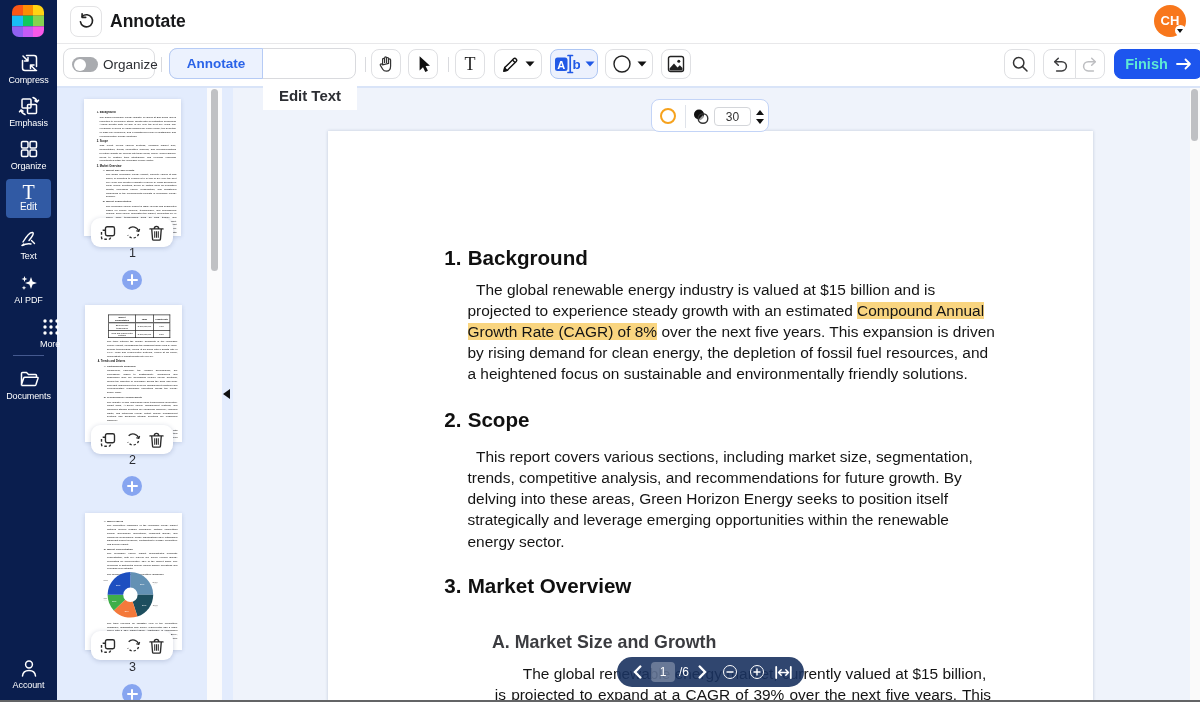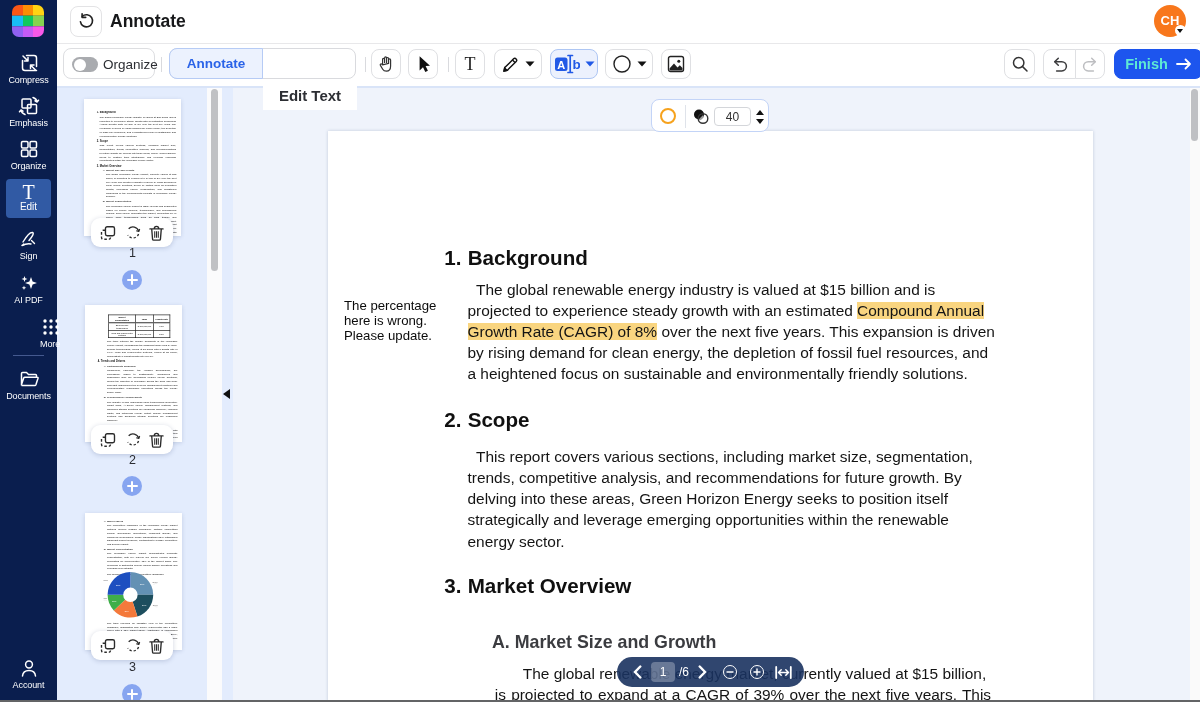--- a/index.html
+++ b/index.html
@@ -85,36 +85,35 @@
 .pcirc { position:absolute; top:7.5px; width:14.5px; height:14.5px; border:1.3px solid #fff; border-radius:50%; }
 </style>
 </head>
 <body>
 <div id="root">
 
   <div id="main" class="abs">
     <div id="page"></div>
     <div class="h1" style="left:211.3px; top:160.1px;">1.<span style="display:inline-block;width:6.2px"></span>Background</div>
     <div class="body-t" style="left:234.5px; top:190.5px;">&nbsp;&nbsp;The global renewable energy industry is valued at $15 billion and is<br>projected to experience steady growth with an estimated <span class="hl">Compound Annual</span><br><span class="hl">Growth Rate (CAGR) of 8%</span> over the next five years. This expansion is driven<br>by rising demand for clean energy, the depletion of fossil fuel resources, and<br>a heightened focus on sustainable and environmentally friendly solutions.</div>
-    <div id="comment">The percentage<br>here is wrong.<br>Please update.</div>
     <div class="h1" style="left:211.3px; top:322.4px;">2.<span style="display:inline-block;width:6.2px"></span>Scope</div>
     <div class="body-t" style="left:234.5px; top:357.7px;">&nbsp;&nbsp;This report covers various sections, including market size, segmentation,<br>trends, competitive analysis, and recommendations for future growth. By<br>delving into these areas, Green Horizon Energy seeks to position itself<br>strategically and leverage emerging opportunities within the renewable<br>energy sector.</div>
     <div class="h1" style="left:211.3px; top:487.8px;">3.<span style="display:inline-block;width:6.2px"></span>Market Overview</div>
     <div class="hA" style="left:259px; top:545.8px;">A. Market Size and Growth</div>
     <div class="body-t" style="left:261.8px; top:574.5px;"><span style="display:inline-block;width:28px"></span>The global renewable energy market, currently valued at $15 billion,<br><span style="word-spacing:0.9px">is projected to expand at a CAGR of 39% over the next five years. This</span></div>
 
     <div id="floatbar">
       <div class="ring"></div>
       <div class="fsep"></div>
       <svg style="position:absolute;left:38px;top:6px;" width="22" height="22" viewBox="0 0 22 22">
         <circle cx="9" cy="8.5" r="5" fill="#111"></circle>
         <circle cx="13" cy="12.5" r="4.8" fill="none" stroke="#333" stroke-width="1.4"></circle>
         <path d="M10 13.5 L13.5 10" stroke="#999" stroke-width="2"></path>
       </svg>
-      <div class="num">40</div>
+      <div class="num">30</div>
       <div class="st up"></div>
       <div class="st dn"></div>
     </div>
 
     <div id="navpill">
       <svg style="position:absolute;left:16px;top:8px;" width="9" height="14" viewBox="0 0 9 14">
           <path d="M7.3 1.5 L2 7 L7.3 12.5" fill="none" stroke="#fff" stroke-width="2.4" stroke-linecap="round"></path>
         </svg>
       <div class="box1">1</div>
       <div class="sl6">/6</div>
@@ -316,21 +315,21 @@
     </div>
     <div id="editTile">
         <span class="tchar">T</span>
         <span class="lbl">Edit</span>
       </div>
     <div class="nav-item" style="top:228px;">
       <svg width="22" height="22" viewBox="0 0 22 22" fill="none" stroke="#fff" stroke-width="1.4">
         <path d="M5 14 C8 9 12 4 14.5 4.5 C16.5 5 14 9 11 12.5 M4 17.5 C7 16 10 15.5 13 16 M13.5 12.5 L16.5 15.5" stroke-linecap="round"></path>
         <path d="M3.5 17.8 L5.8 15 L7 17 Z" fill="#fff" stroke="none"></path>
       </svg>
-      <span class="lbl">Sign</span>
+      <span class="lbl">Text</span>
     </div>
     <div class="nav-item" style="top:272px;">
       <svg width="22" height="22" viewBox="0 0 22 22" fill="#fff">
         <path d="M13 5 L14.6 9.4 L19 11 L14.6 12.6 L13 17 L11.4 12.6 L7 11 L11.4 9.4 Z"></path>
         <path d="M6.5 4 L7.3 6.2 L9.5 7 L7.3 7.8 L6.5 10 L5.7 7.8 L3.5 7 L5.7 6.2 Z"></path>
         <path d="M6 13.5 L6.6 15.2 L8.3 15.8 L6.6 16.4 L6 18.1 L5.4 16.4 L3.7 15.8 L5.4 15.2 Z"></path>
       </svg>
       <span class="lbl">AI PDF</span>
     </div>
     <div class="nav-item" style="top:316px;padding-left:40px;">

